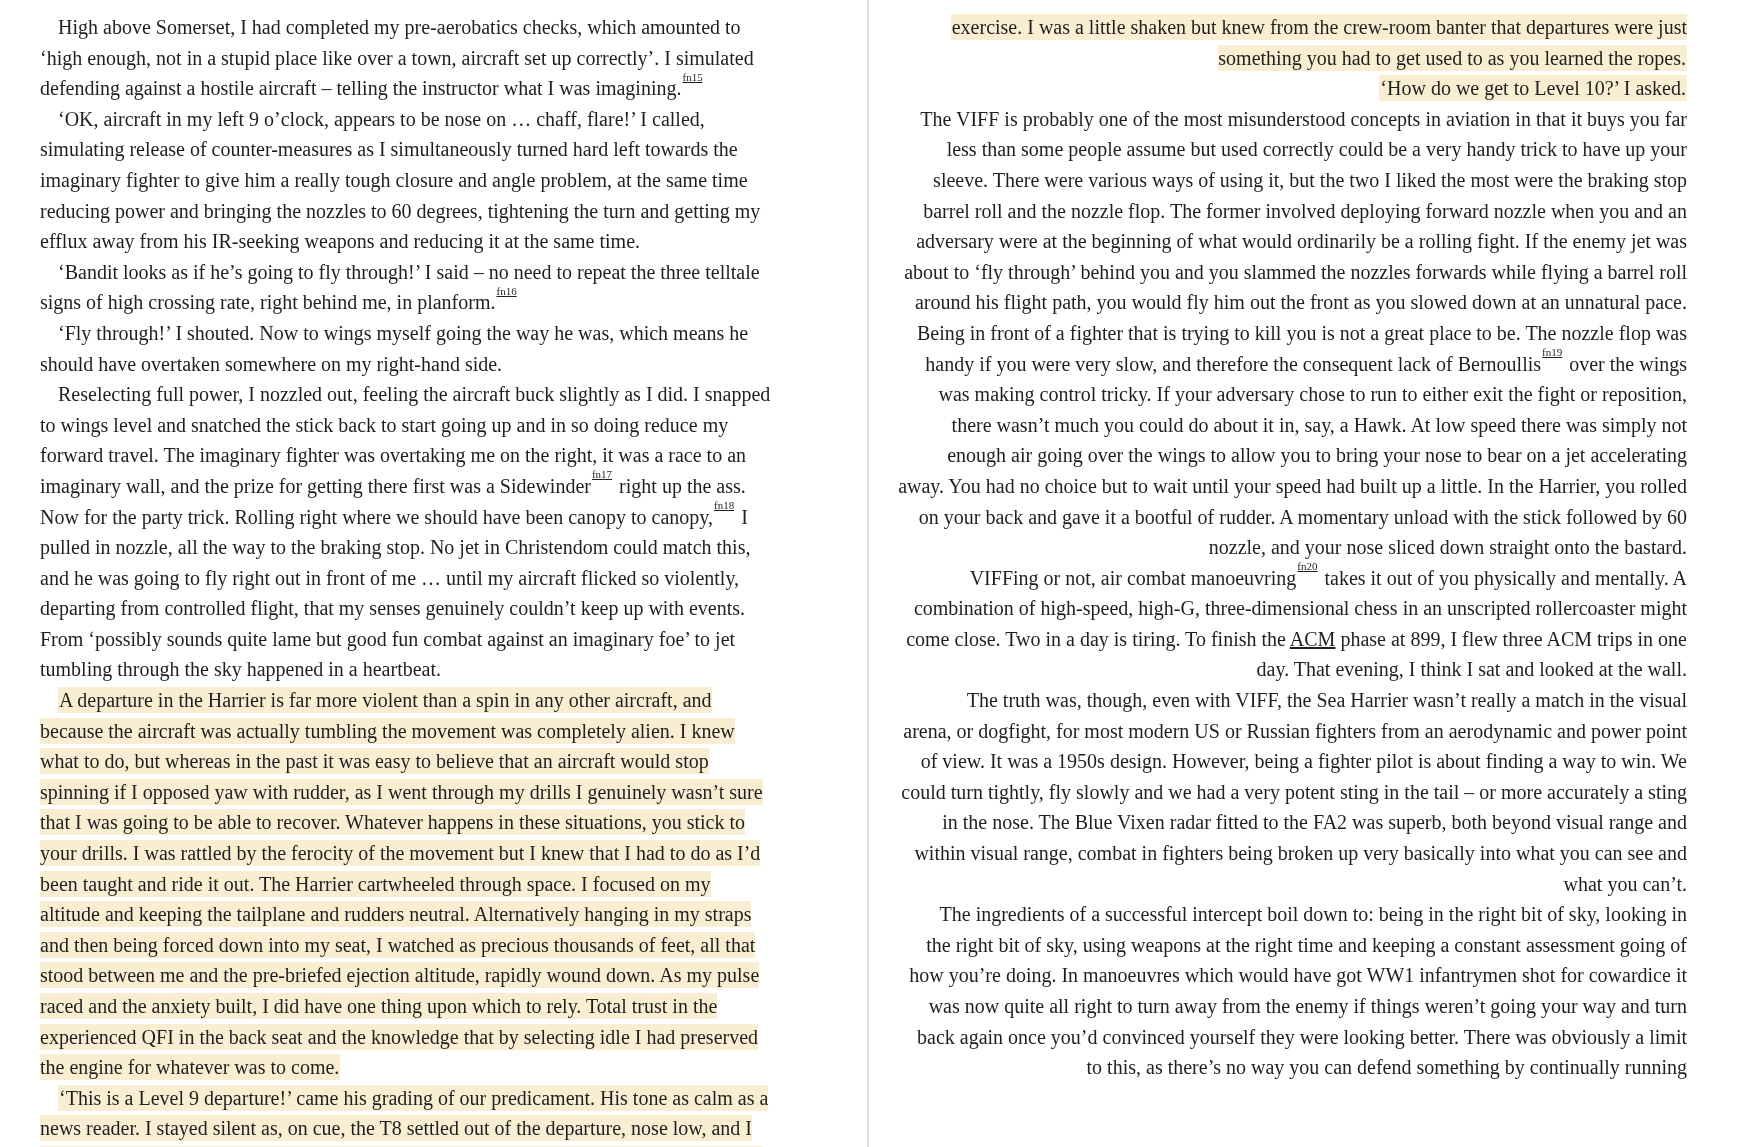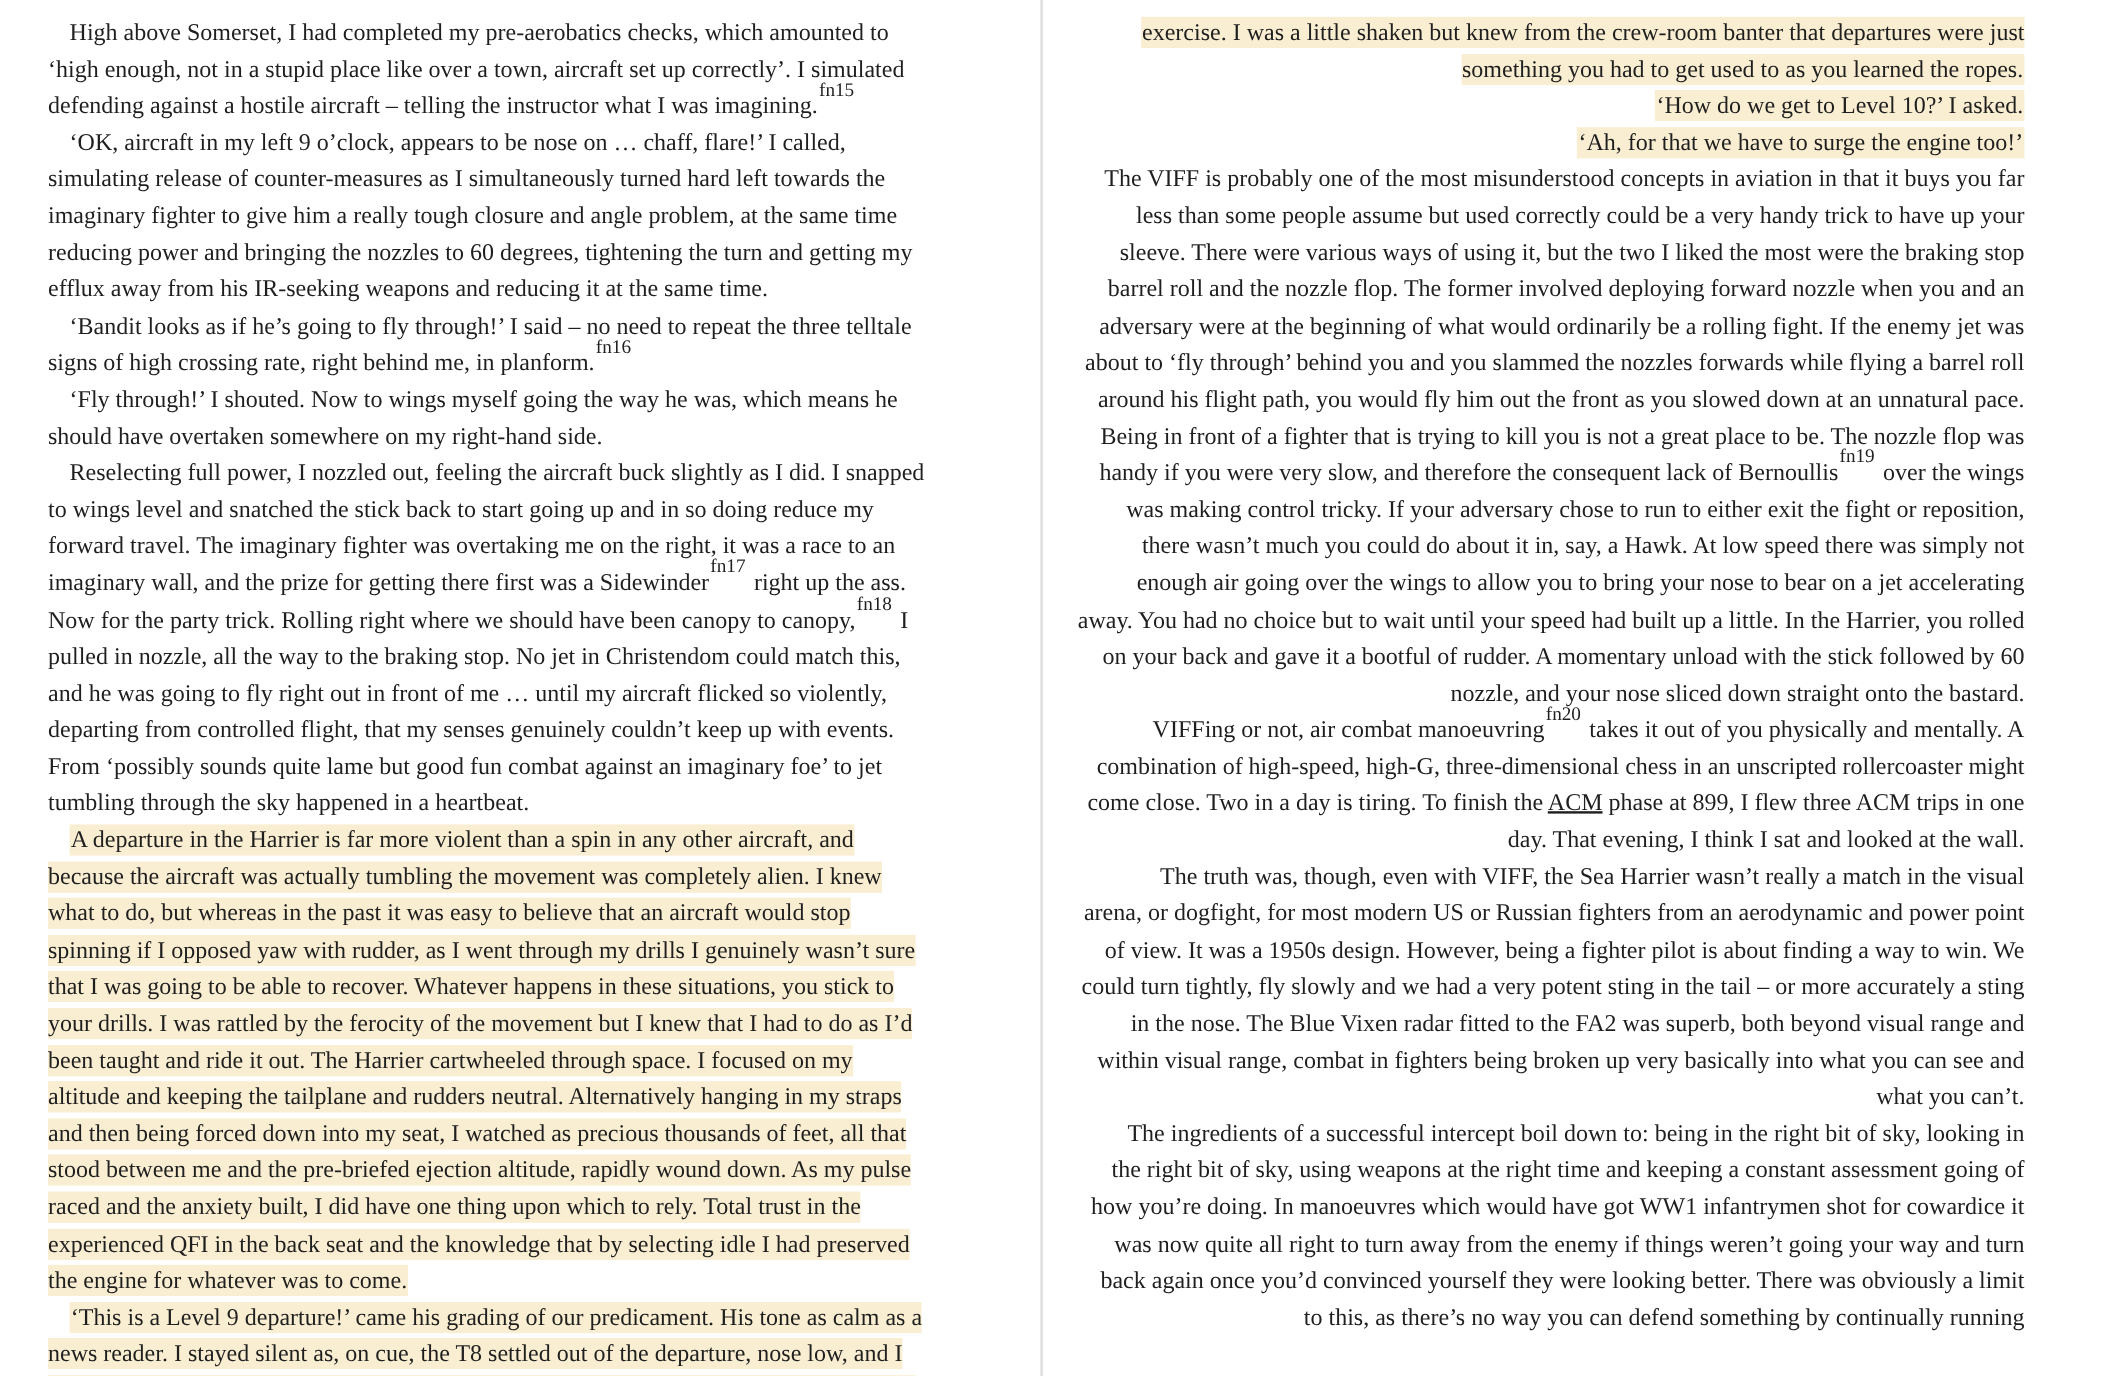--- a/index.html
+++ b/index.html
@@ -58,24 +58,25 @@
   }
   p.para.no-indent {
     text-indent: 0;
   }
   mark.hl {
     background: var(--hl-color, #faeed2);
     color: inherit;
     padding: 2px 1px 2px 1px;
   }
   sup.fn {
-    font-size: 16px;
+    font-size: 11px;
     line-height: 0;
     position: relative;
     top: -7px;
+    text-decoration: underline;
     margin-left: 1px;
     margin-right: 7px;
     cursor: pointer;
     color: inherit;
   }
   .text-link {
     text-decoration: underline;
     cursor: pointer;
     color: inherit;
     margin-top: 24px;
@@ -93,19 +94,18 @@
       <p class="para"><span>Reselecting full power, I nozzled out, feeling the aircraft buck slightly as I did. I snapped to wings level and snatched the stick back to start going up and in so doing reduce my forward travel. The imaginary fighter was overtaking me on the right, it was a race to an imaginary wall, and the prize for getting there first was a Sidewinder</span><sup class="fn">fn17</sup><span>right up the ass. Now for the party trick. Rolling right where we should have been canopy to canopy,</span><sup class="fn">fn18</sup><span>I pulled in nozzle, all the way to the braking stop. No jet in Christendom could match this, and he was going to fly right out in front of me … until my aircraft flicked so violently, departing from controlled flight, that my senses genuinely couldn’t keep up with events. From ‘possibly sounds quite lame but good fun combat against an imaginary foe’ to jet tumbling through the sky happened in a heartbeat.</span></p>
       <p class="para"><mark class="hl">A departure in the Harrier is far more violent than a spin in any other aircraft, and because the aircraft was actually tumbling the movement was completely alien. I knew what to do, but whereas in the past it was easy to believe that an aircraft would stop spinning if I opposed yaw with rudder, as I went through my drills I genuinely wasn’t sure that I was going to be able to recover. Whatever happens in these situations, you stick to your drills. I was rattled by the ferocity of the movement but I knew that I had to do as I’d been taught and ride it out. The Harrier cartwheeled through space. I focused on my altitude and keeping the tailplane and rudders neutral. Alternatively hanging in my straps and then being forced down into my seat, I watched as precious thousands of feet, all that stood between me and the pre-briefed ejection altitude, rapidly wound down. As my pulse raced and the anxiety built, I did have one thing upon which to rely. Total trust in the experienced QFI in the back seat and the knowledge that by selecting idle I had preserved the engine for whatever was to come.</mark></p>
       <p class="para"><mark class="hl">‘This is a Level 9 departure!’ came his grading of our predicament. His tone as calm as a news reader. I stayed silent as, on cue, the T8 settled out of the departure, nose low, and I allowed flying speed to build before I added power and entered a gentle climb for the next</mark></p>
     </div>
   <div class="gutter">
     <div class="gutter-line"></div>
   </div>
   <div class="page page-right">
       <p class="para no-indent"><mark class="hl">exercise. I was a little shaken but knew from the crew-room banter that departures were just something you had to get used to as you learned the ropes.</mark></p>
       <p class="para"><mark class="hl">‘How do we get to Level 10?’ I asked.</mark></p>
-      <p class="para"><mark class="hl">‘Ah, for that we have to surge the engine too!’</mark></p>
       <p class="para"><span>The VIFF is probably one of the most misunderstood concepts in aviation in that it buys you far less than some people assume but used correctly could be a very handy trick to have up your sleeve. There were various ways of using it, but the two I liked the most were the braking stop barrel roll and the nozzle flop. The former involved deploying forward nozzle when you and an adversary were at the beginning of what would ordinarily be a rolling fight. If the enemy jet was about to ‘fly through’ behind you and you slammed the nozzles forwards while flying a barrel roll around his flight path, you would fly him out the front as you slowed down at an unnatural pace. Being in front of a fighter that is trying to kill you is not a great place to be. The nozzle flop was handy if you were very slow, and therefore the consequent lack of Bernoullis</span><sup class="fn">fn19</sup><span>over the wings was making control tricky. If your adversary chose to run to either exit the fight or reposition, there wasn’t much you could do about it in, say, a Hawk. At low speed there was simply not enough air going over the wings to allow you to bring your nose to bear on a jet accelerating away. You had no choice but to wait until your speed had built up a little. In the Harrier, you rolled on your back and gave it a bootful of rudder. A momentary unload with the stick followed by 60 nozzle, and your nose sliced down straight onto the bastard.</span></p>
       <p class="para"><span>VIFFing or not, air combat manoeuvring</span><sup class="fn">fn20</sup><span>takes it out of you physically and mentally. A combination of high-speed, high-G, three-dimensional chess in an unscripted rollercoaster might come close. Two in a day is tiring. To finish the </span><span class="text-link">ACM</span><span> phase at 899, I flew three ACM trips in one day. That evening, I think I sat and looked at the wall.</span></p>
       <p class="para"><span>The truth was, though, even with VIFF, the Sea Harrier wasn’t really a match in the visual arena, or dogfight, for most modern US or Russian fighters from an aerodynamic and power point of view. It was a 1950s design. However, being a fighter pilot is about finding a way to win. We could turn tightly, fly slowly and we had a very potent sting in the tail – or more accurately a sting in the nose. The Blue Vixen radar fitted to the FA2 was superb, both beyond visual range and within visual range, combat in fighters being broken up very basically into what you can see and what you can’t.</span></p>
       <p class="para"><span>The ingredients of a successful intercept boil down to: being in the right bit of sky, looking in the right bit of sky, using weapons at the right time and keeping a constant assessment going of how you’re doing. In manoeuvres which would have got WW1 infantrymen shot for cowardice it was now quite all right to turn away from the enemy if things weren’t going your way and turn back again once you’d convinced yourself they were looking better. There was obviously a limit to this, as there’s no way you can defend something by continually running</span></p>
     </div>
 </div>
 
 </body></html>

